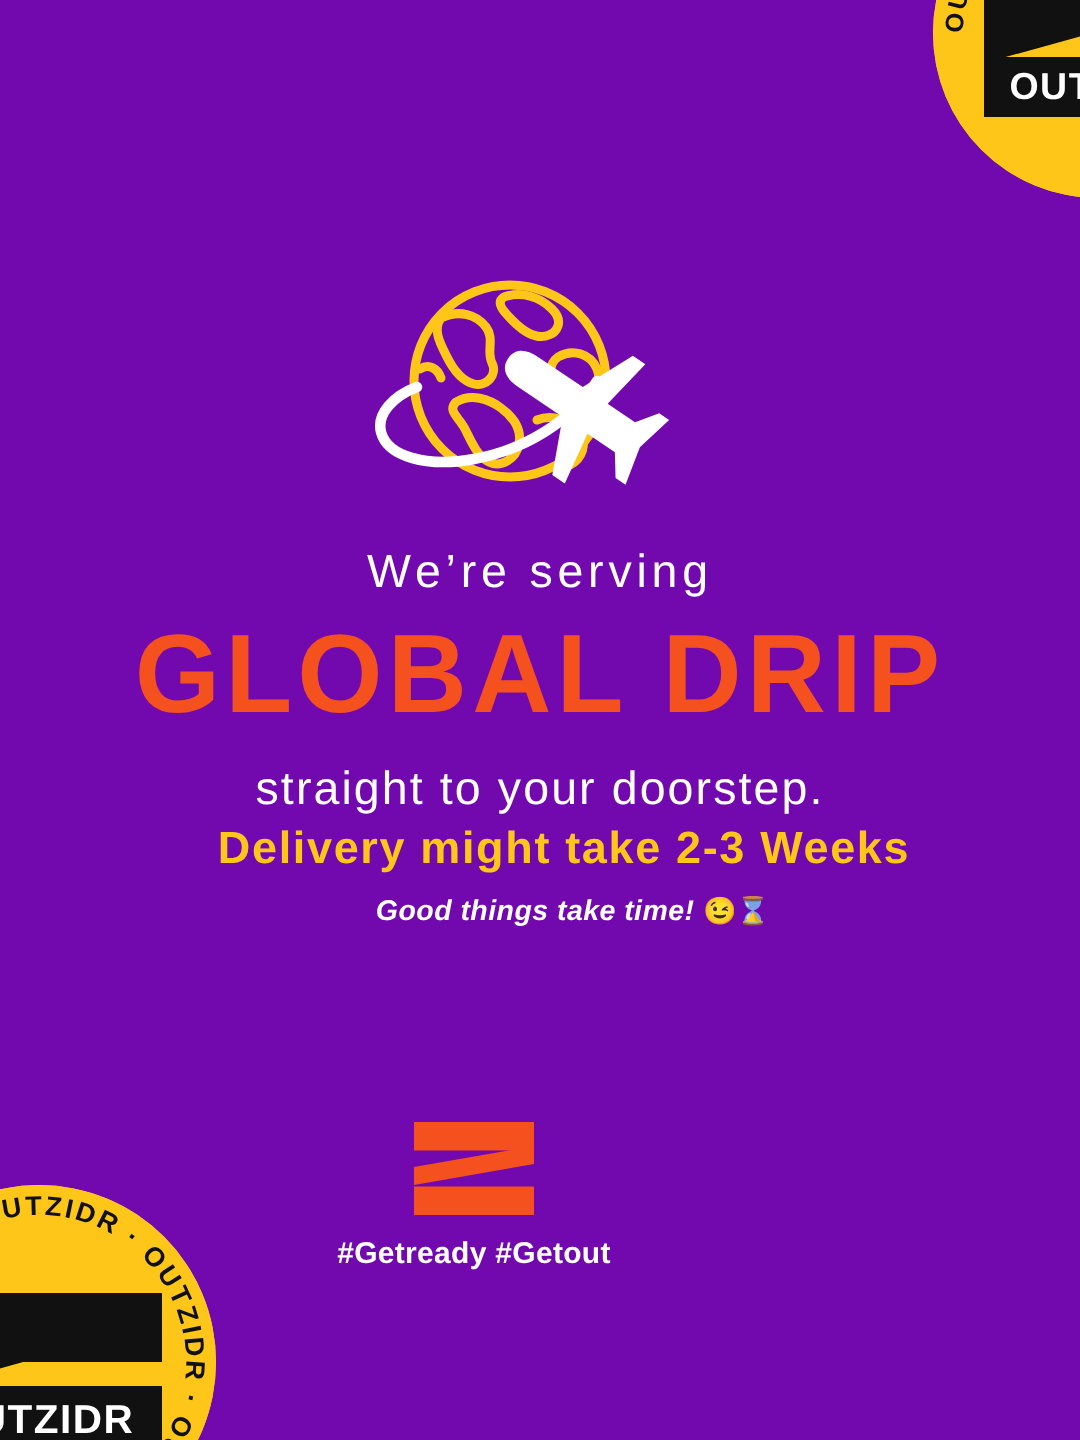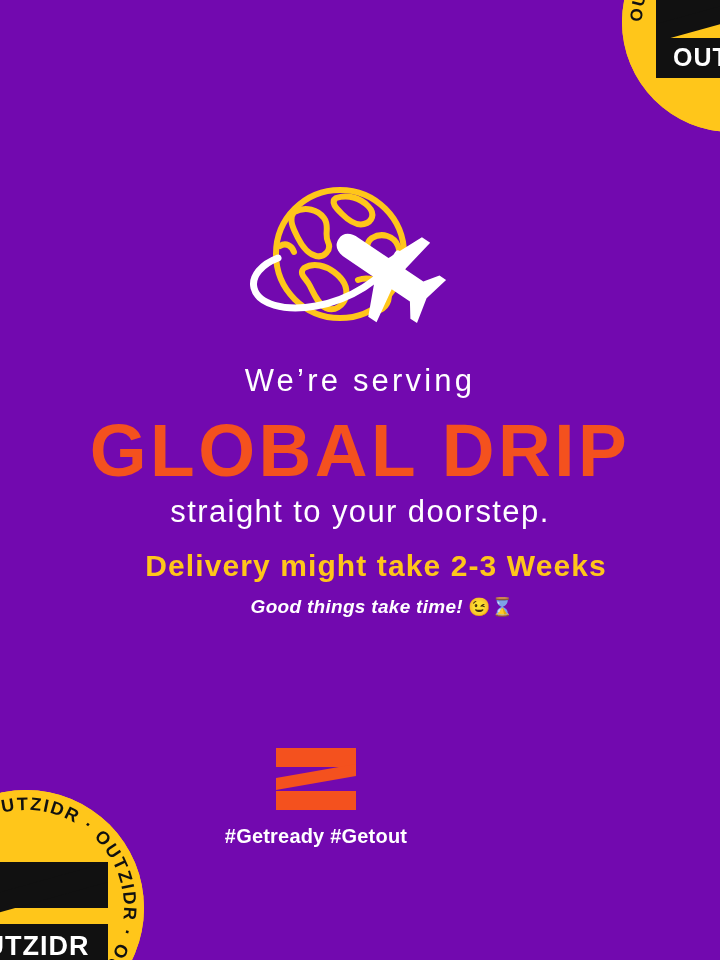--- a/index.html
+++ b/index.html
@@ -74,21 +74,21 @@
     transform-origin: center top;
     white-space: nowrap;
     font-stretch: condensed;
   }
   #doorstep-line {
     color: #FFFFFF;
     font-size: 31px;
     font-weight: 300;
     letter-spacing: 1.4px;
     line-height: 40px;
-    margin-top: 12px;
+    margin-top: 26px;
     white-space: nowrap;
   }
 
   
   #delivery-block {
     position: absolute;
     left: 16px;
     top: 546px;
     width: 720px;
     text-align: center;

